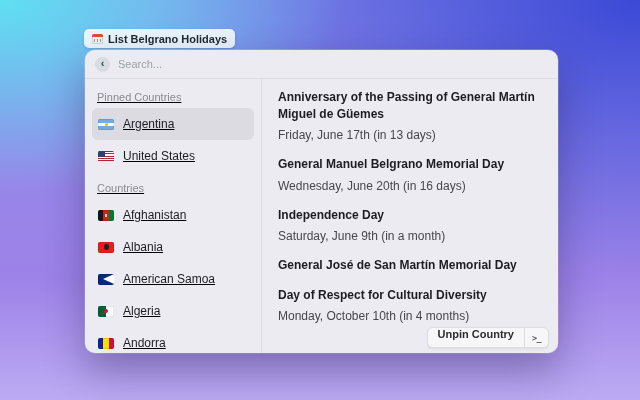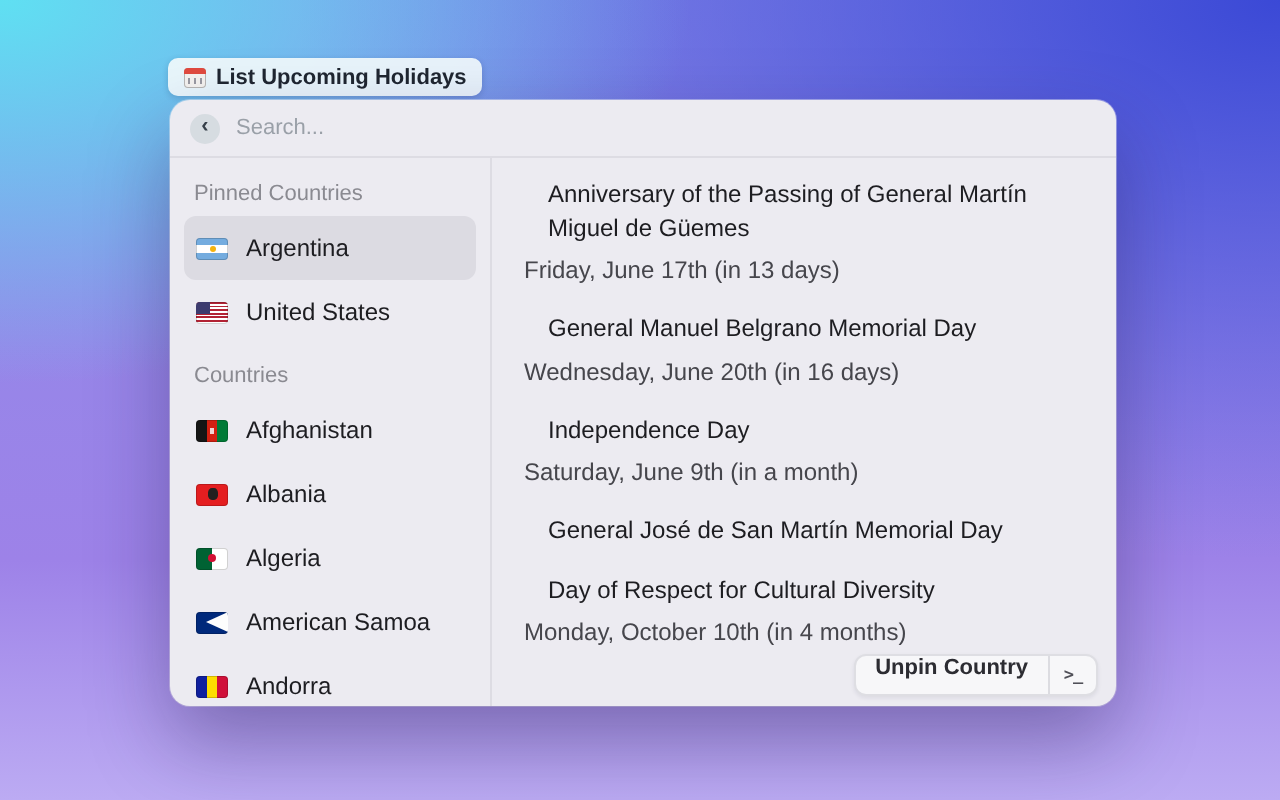--- a/index.html
+++ b/index.html
@@ -52,22 +52,22 @@
     flex: 1; margin-left: 8px; border: none; outline: none; background: transparent;
     font-family: "Liberation Sans", "DejaVu Sans", sans-serif;
     font-size: 11px; color: #22222a; caret-color: #333;
   }
   .search-input::placeholder { color: #9aa0a8; }
 
   .body { flex: 1; display: flex; min-height: 0; position: relative; }
 
   
   .sidebar {
-    width: 161px; flex: none; border-right: 1px solid var(--divider);
-    padding: 8px 7px 0 7px; overflow: hidden;
+    width: 177px; flex: none; border-right: 1px solid var(--divider);
+    padding: 8px 7px 0 7px; overflow: hidden; text-decoration: underline;
   }
   .section-title { font-size: 11px; color: var(--text-muted); margin: 4px 0 5px 5px; }
   .section-title.second { margin-top: 10px; }
   .country-row {
     height: 25px; display: flex; align-items: center; gap: 9px;
     padding: 16px 6px; border-radius: 6px; cursor: default;
   }
   .country-row.selected { background: var(--selection-bg); }
   .country-label { font-size: 12px; color: var(--text-primary); }
 
@@ -92,21 +92,21 @@
   .flag[data-flag="angola"]::after { content: ""; position: absolute; left: 6px; top: 3.5px; width: 4px; height: 4px; border-radius: 50%; background: #FFCB00; }
   .flag[data-flag="anguilla"] { background: #012169; }
   .flag[data-flag="anguilla"]::before { content: ""; position: absolute; left: 0; top: 0; width: 7px; height: 5.5px;
     background: linear-gradient(#C8102E, #C8102E) 50% 0 / 1.5px 100% no-repeat,
                 linear-gradient(#C8102E, #C8102E) 0 50% / 100% 1.5px no-repeat, #f2f2f2; }
   .flag[data-flag="anguilla"]::after { content: ""; position: absolute; right: 2.5px; top: 3px; width: 3.5px; height: 5px; background: #f5f5f2; border-radius: 1px; }
 
   
   .detail { flex: 1; padding: 10px 14px 0 16px; overflow: hidden; }
   .holiday { margin-bottom: 13px; }
-  .holiday-title { font-size: 12px; font-weight: 400; color: var(--text-primary); line-height: 16.5px; margin-bottom: 5px; margin-left: 12px; }
+  .holiday-title { font-size: 12px; font-weight: 700; color: var(--text-primary); line-height: 16.5px; margin-bottom: 5px; }
   .holiday-date { font-size: 12px; color: var(--text-secondary); line-height: 16px; }
 
   
   .action-group {
     position: absolute; right: 9px; bottom: 5px; height: 21px;
     display: flex; align-items: stretch;
     background: #f7f7f9; border: 1px solid #dedee3; border-radius: 6px;
     box-shadow: 0 1px 2px rgba(30,30,60,0.08); overflow: hidden;
   }
   .action-primary {
@@ -120,21 +120,21 @@
     color: #505058; cursor: default; letter-spacing: -0.5px;
   }
 </style>
 </head>
 <body>
 
 <div class="stage">
 
   <div class="launcher-tag">
     <span class="cal-icon"></span>
-    <span>List Upcoming Holidays</span>
+    <span>List Belgrano Holidays</span>
   </div>
 
   <div class="window">
 
     <div class="search-bar">
       <div class="back-button">
         <span>‹</span>
       </div>
       <input class="search-input" type="text" autofocus="" placeholder="Search..." style="">
     </div>
@@ -157,26 +157,26 @@
 
         <div class="country-row">
           <span class="flag" data-flag="afghanistan"></span>
           <span class="country-label">Afghanistan</span>
         </div>
         <div class="country-row">
           <span class="flag" data-flag="albania"></span>
           <span class="country-label">Albania</span>
         </div>
         <div class="country-row">
+          <span class="flag" data-flag="american-samoa"></span>
+          <span class="country-label">American Samoa</span>
+        </div>
+        <div class="country-row">
           <span class="flag" data-flag="algeria"></span>
           <span class="country-label">Algeria</span>
-        </div>
-        <div class="country-row">
-          <span class="flag" data-flag="american-samoa"></span>
-          <span class="country-label">American Samoa</span>
         </div>
         <div class="country-row">
           <span class="flag" data-flag="andorra"></span>
           <span class="country-label">Andorra</span>
         </div>
         <div class="country-row">
           <span class="flag" data-flag="angola"></span>
           <span class="country-label">Angola</span>
         </div>
         <div class="country-row">

